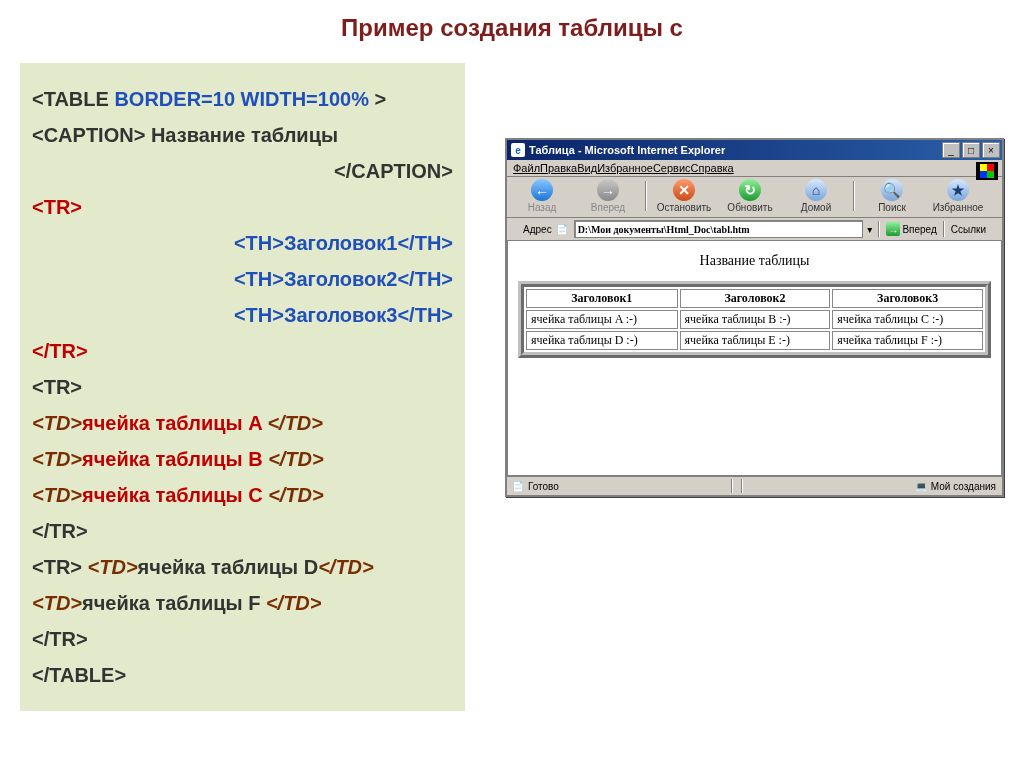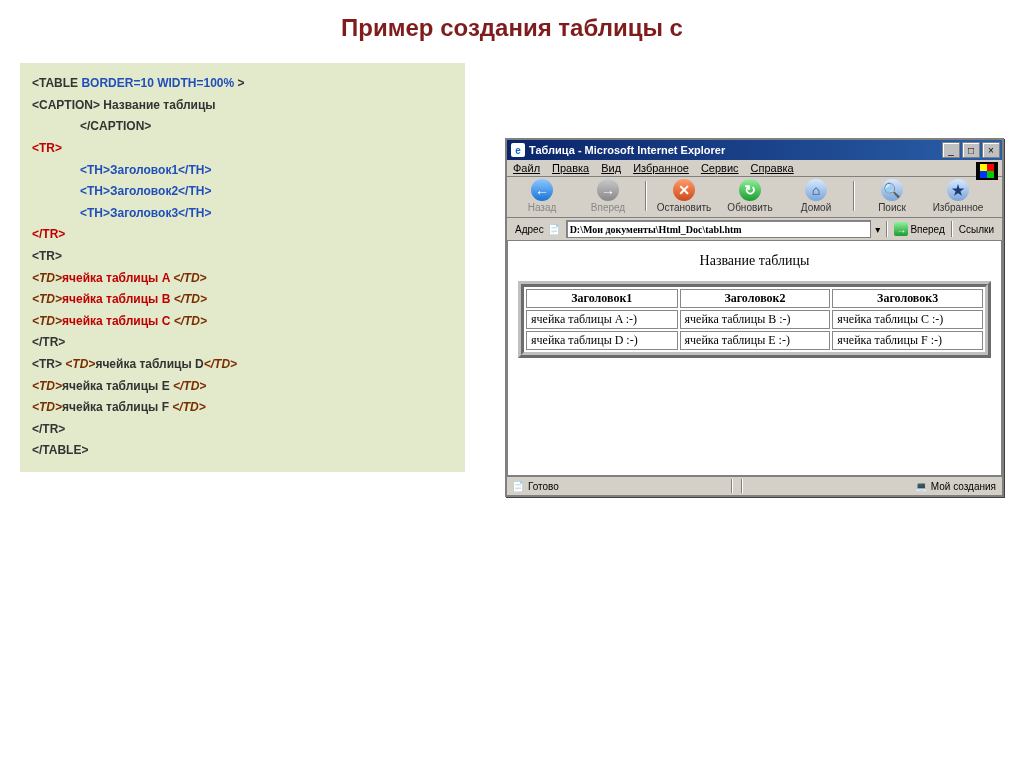--- a/index.html
+++ b/index.html
@@ -18,32 +18,32 @@
     padding: 12px 0 20px 0;
     line-height: 1.3;
   }
   .content {
     display: flex;
     align-items: flex-start;
     padding: 0 20px;
   }
   .code-col {
     background: #e3eacb;
-    padding: 10px 12px;
-    font-size: 12px;
+    padding: 18px 12px;
+    font-size: 20px;
     font-family: Arial, sans-serif;
     font-weight: bold;
     color: #333;
     width: 435px;
     line-height: 1.8;
   }
   .code-col .blue { color: #1f4fbb; }
   .code-col .red  { color: #c00000; }
   .code-col .mar  { color: #7a2d00; font-style: italic; }
-  .indent { margin-left: 48px; }
+  .indent { margin-left: 48px; text-align: right; }
   .right-col {
     margin-left: 40px;
     margin-top: 75px;
   }
   
   .win {
     width: 495px;
     border: 2px solid #808080;
     font-family: Tahoma, Arial, sans-serif;
     font-size: 11px;
@@ -74,21 +74,20 @@
     border: 1px solid #808080;
     box-shadow: inset 1px 1px #fff;
     display:flex;align-items:center;justify-content:center;
     font-size:10px; color:#000;
   }
   .menubar {
     background: #d4d0c8;
     display:flex; align-items:center;
     padding: 2px 6px;
     border-bottom: 1px solid #808080;
-    gap: 12px;
     position:relative;
   }
   .menubar .menuitem { text-decoration: underline; text-decoration-color:#000; text-underline-offset:1px;}
   .menubar .ms-logo {
     position:absolute; right:4px; top:2px;
     width:22px;height:18px;background:#000;
     display:flex;align-items:center;justify-content:center;
   }
   .ms-logo::before{
     content:""; width:14px;height:14px;
@@ -115,21 +114,21 @@
   }
   .icn.back{background:linear-gradient(#8bc7ff,#1a74d6);}
   .icn.fwd{background:linear-gradient(#c8c8c8,#888);}
   .icn.stop{background:linear-gradient(#ff9a6a,#cc4b1a);}
   .icn.refr{background:linear-gradient(#8ef09a,#1b9b2f);}
   .icn.home{background:linear-gradient(#d8e8ff,#7aa5d8);color:#1a3d7a;}
   .icn.sear{background:linear-gradient(#d8e8ff,#7aa5d8);color:#1a3d7a;}
   .icn.fav{background:linear-gradient(#d8e8ff,#7aa5d8);color:#1a3d7a;}
   .sep-line{border-left:1px solid #808080;border-right:1px solid #fff;height:30px;margin:0 2px;}
   .addrbar{
-    background:#d4d0c8;display:flex;align-items:center;padding:2px 8px;
+    background:#d4d0c8;display:flex;align-items:center;padding:2px 16px;
     border-bottom:1px solid #808080;gap:4px;font-size:10px;
   }
   .addrbar input{
     flex:1;border:1px solid #808080;box-shadow:inset 1px 1px #888;
     height:16px;font-size:10px;padding:0 3px;font-family:Tahoma;font-weight:bold;
   }
   .addr-ico{width:14px;height:14px;display:inline-flex;align-items:center;justify-content:center;}
   .go-btn{display:flex;align-items:center;gap:2px;}
   .go-ico{width:14px;height:14px;background:linear-gradient(#8ef09a,#1b9b2f);border-radius:2px;display:flex;align-items:center;justify-content:center;color:#fff;font-size:10px;}
   .content-area{
@@ -174,21 +173,20 @@
     <div class="indent"><span class="blue">&lt;TH&gt;</span><span class="blue">Заголовок1</span><span class="blue">&lt;/TH&gt;</span></div>
     <div class="indent"><span class="blue">&lt;TH&gt;</span><span class="blue">Заголовок2</span><span class="blue">&lt;/TH&gt;</span></div>
     <div class="indent"><span class="blue">&lt;TH&gt;</span><span class="blue">Заголовок3</span><span class="blue">&lt;/TH&gt;</span></div>
     <div class="red"><span>&lt;/TR&gt;</span></div>
     <div><span>&lt;TR&gt;</span></div>
     <div><span class="mar">&lt;TD&gt;</span><span class="red">ячейка таблицы A </span><span class="mar">&lt;/TD&gt;</span></div>
     <div><span class="mar">&lt;TD&gt;</span><span class="red">ячейка таблицы B </span><span class="mar">&lt;/TD&gt;</span></div>
     <div><span class="mar">&lt;TD&gt;</span><span class="red">ячейка таблицы C </span><span class="mar">&lt;/TD&gt;</span></div>
     <div><span>&lt;/TR&gt;</span></div>
     <div><span>&lt;TR&gt;  </span><span class="mar">&lt;TD&gt;</span><span>ячейка таблицы D</span><span class="mar">&lt;/TD&gt;</span></div>
-    <div><span class="mar">&lt;TD&gt;</span><span>ячейка таблицы E </span><span class="mar">&lt;/TD&gt;</span></div>
     <div><span class="mar">&lt;TD&gt;</span><span>ячейка таблицы F </span><span class="mar">&lt;/TD&gt;</span></div>
     <div><span>&lt;/TR&gt;</span></div>
     <div><span>&lt;/TABLE&gt;</span></div>
   </div>
 
   <div class="right-col">
     <div class="win">
       <div class="titlebar">
         <span class="ie-logo">e</span>
         <span class="win-title">Таблица - Microsoft Internet Explorer</span>

